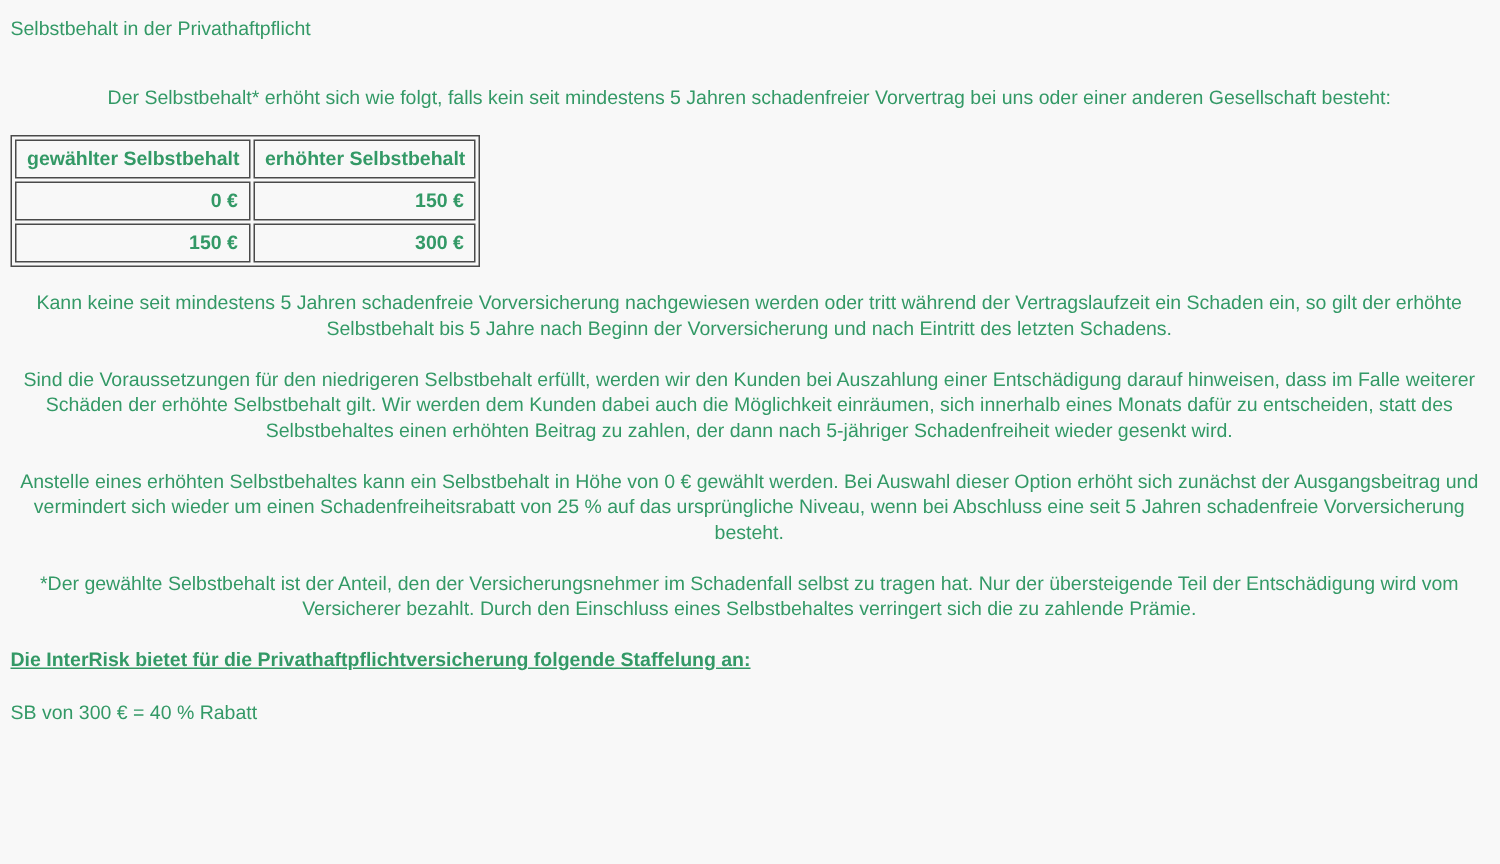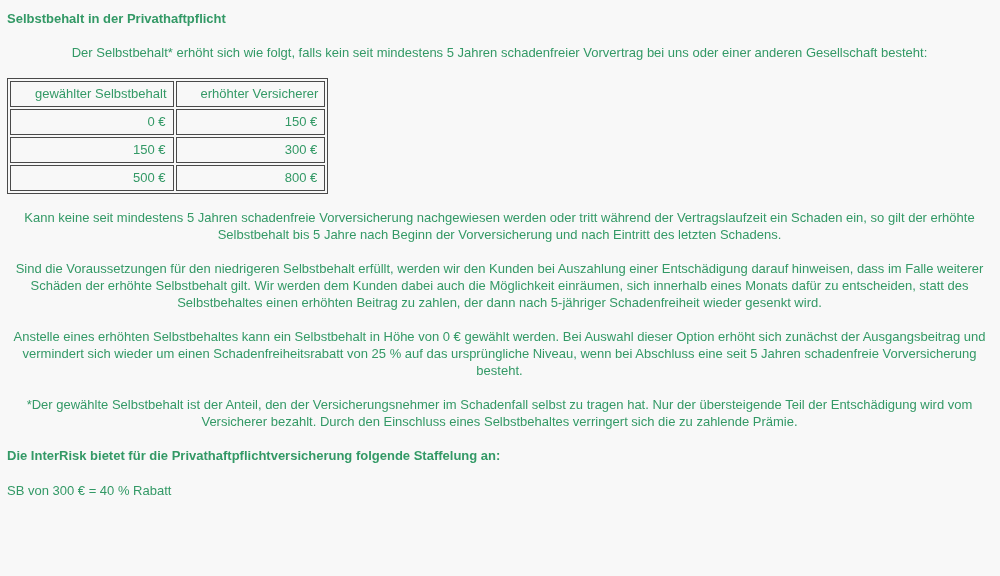--- a/index.html
+++ b/index.html
@@ -11,53 +11,54 @@
     background: #f8f8f8;
     font-family: "Liberation Sans", "DejaVu Sans", sans-serif;
     font-size: 13px;
     line-height: 17px;
     color: #339966;
   }
   .page {
     padding: 10px 8px 0 7px;
   }
   .doc-title {
-    font-weight: bold;
-    margin: 0 0 17px 0;
+    font-weight: normal;
+    margin: 0 0 29px 0;
   }
   p.para {
     margin: 0 0 17px 0;
     text-align: center;
   }
   table.sb-table {
     border-collapse: separate;
     border-spacing: 2px;
     background: #f8f8f8;
     border: 1px solid #4a4a4a;
     margin: 0 0 15px 0;
   }
   table.sb-table th,
   table.sb-table td {
     border: 1px solid #4a4a4a;
-    padding: 3px 6px 4px 24px;
-    font-weight: normal;
+    padding: 3px 6px 4px 7px;
+    font-weight: bold;
     white-space: nowrap;
   }
   table.sb-table th {
     text-align: left;
   }
   table.sb-table td {
     text-align: right;
     padding-right: 7px;
   }
   .col-chosen { width: 136px; }
   .col-raised { width: 128px; }
   .staffelung-heading {
     font-weight: bold;
     margin: 0 0 17px 0;
+    text-decoration: underline;
   }
   .staffelung-list {
     margin: 0 0 11px 0;
   }
   .staffelung-item {
     line-height: 19px;
     margin: 0;
   }
 </style>
 </head>
@@ -66,35 +67,31 @@
 <div class="page">
 
   <div class="doc-title">Selbstbehalt in der Privathaftpflicht</div>
 
   <p class="para">Der Selbstbehalt* erhöht sich wie folgt, falls kein seit mindestens 5 Jahren schadenfreier Vorvertrag bei uns oder einer anderen Gesellschaft besteht:</p>
 
   <table class="sb-table">
     <thead>
       <tr>
         <th class="col-chosen">gewählter Selbstbehalt</th>
-        <th class="col-raised">erhöhter Versicherer</th>
+        <th class="col-raised">erhöhter Selbstbehalt</th>
       </tr>
     </thead>
     <tbody>
       <tr>
         <td>0 €</td>
         <td>150 €</td>
       </tr>
       <tr>
         <td>150 €</td>
         <td>300 €</td>
-      </tr>
-      <tr>
-        <td>500 €</td>
-        <td>800 €</td>
       </tr>
     </tbody>
   </table>
 
   <p class="para">Kann keine seit mindestens 5 Jahren schadenfreie Vorversicherung nachgewiesen werden oder tritt während der Vertragslaufzeit ein Schaden ein, so gilt der erhöhte Selbstbehalt bis 5 Jahre nach Beginn der Vorversicherung und nach Eintritt des letzten Schadens.</p>
 
   <p class="para">Sind die Voraussetzungen für den niedrigeren Selbstbehalt erfüllt, werden wir den Kunden bei Auszahlung einer Entschädigung darauf hinweisen, dass im Falle weiterer Schäden der erhöhte Selbstbehalt gilt. Wir werden dem Kunden dabei auch die Möglichkeit einräumen, sich innerhalb eines Monats dafür zu entscheiden, statt des Selbstbehaltes einen erhöhten Beitrag zu zahlen, der dann nach 5-jähriger Schadenfreiheit wieder gesenkt wird.</p>
 
   <p class="para">Anstelle eines erhöhten Selbstbehaltes kann ein Selbstbehalt in Höhe von 0 € gewählt werden. Bei Auswahl dieser Option erhöht sich zunächst der Ausgangsbeitrag und vermindert sich wieder um einen Schadenfreiheitsrabatt von 25 % auf das ursprüngliche Niveau, wenn bei Abschluss eine seit 5 Jahren schadenfreie Vorversicherung besteht.</p>
 

